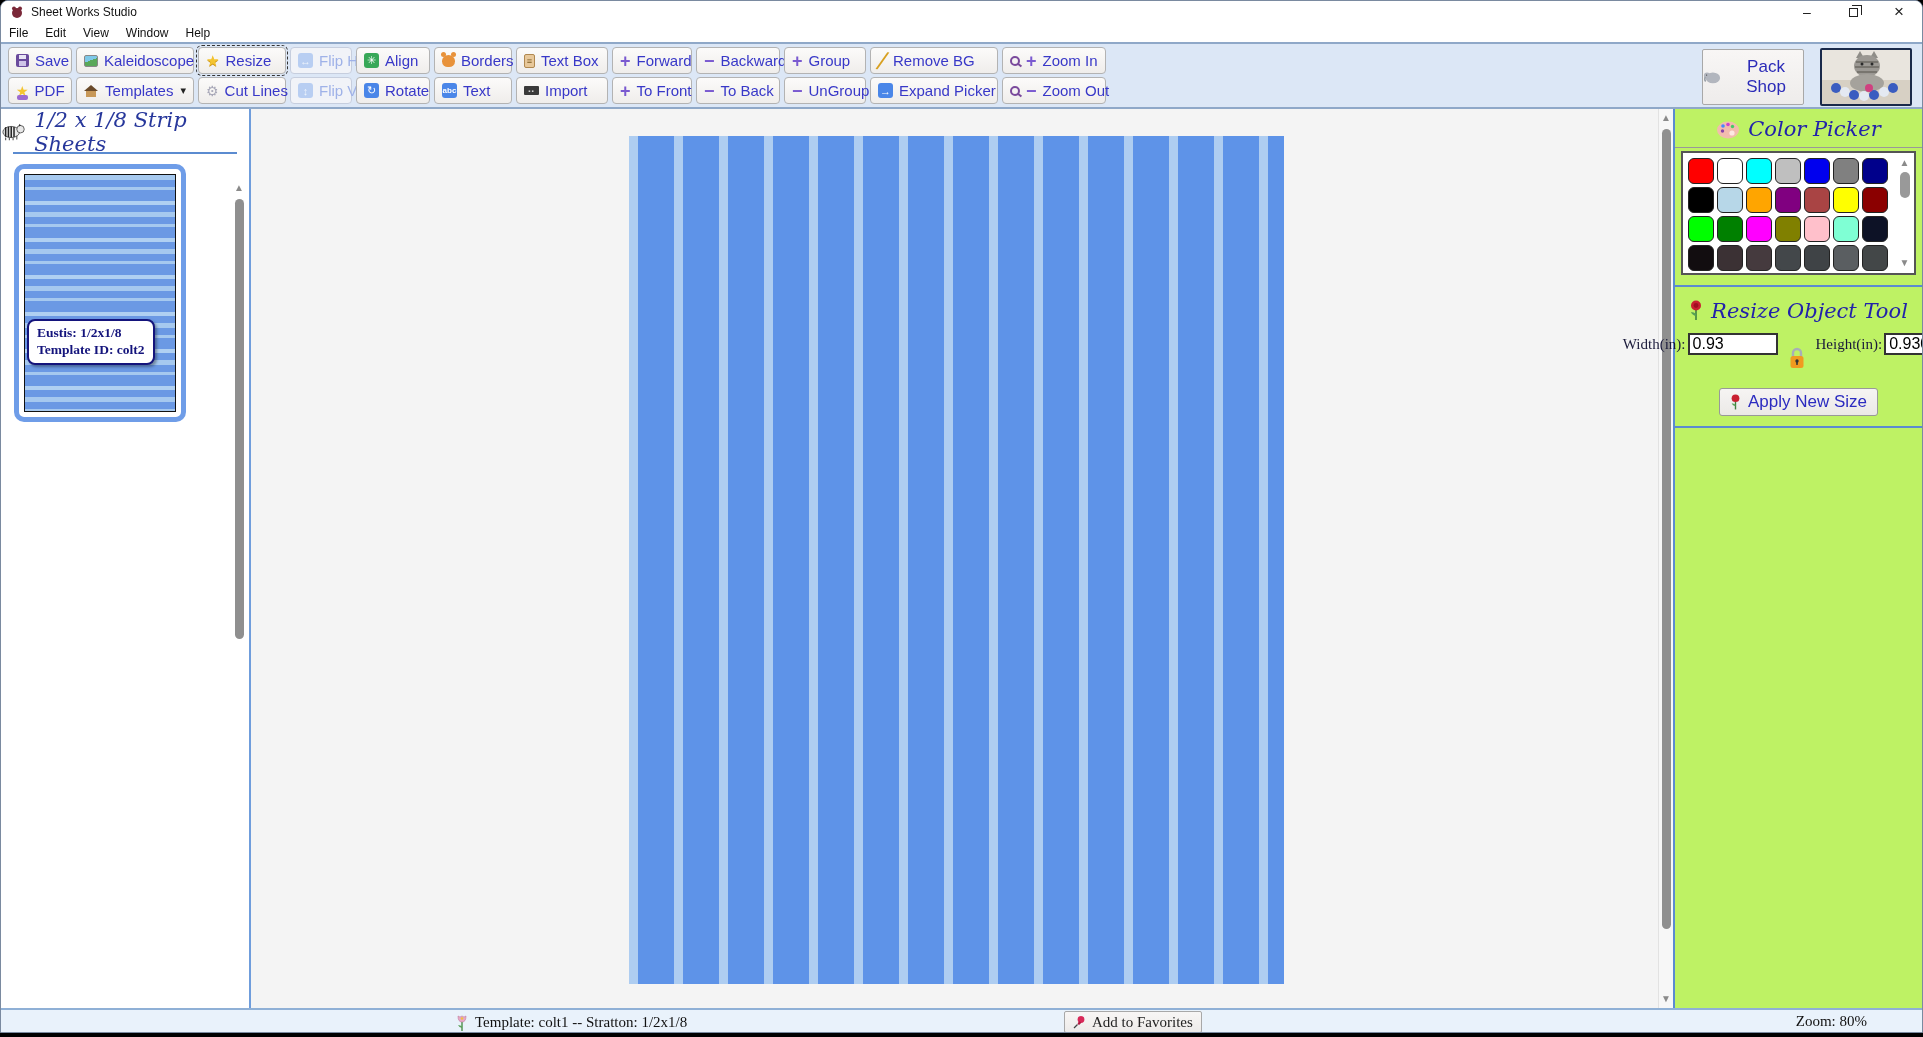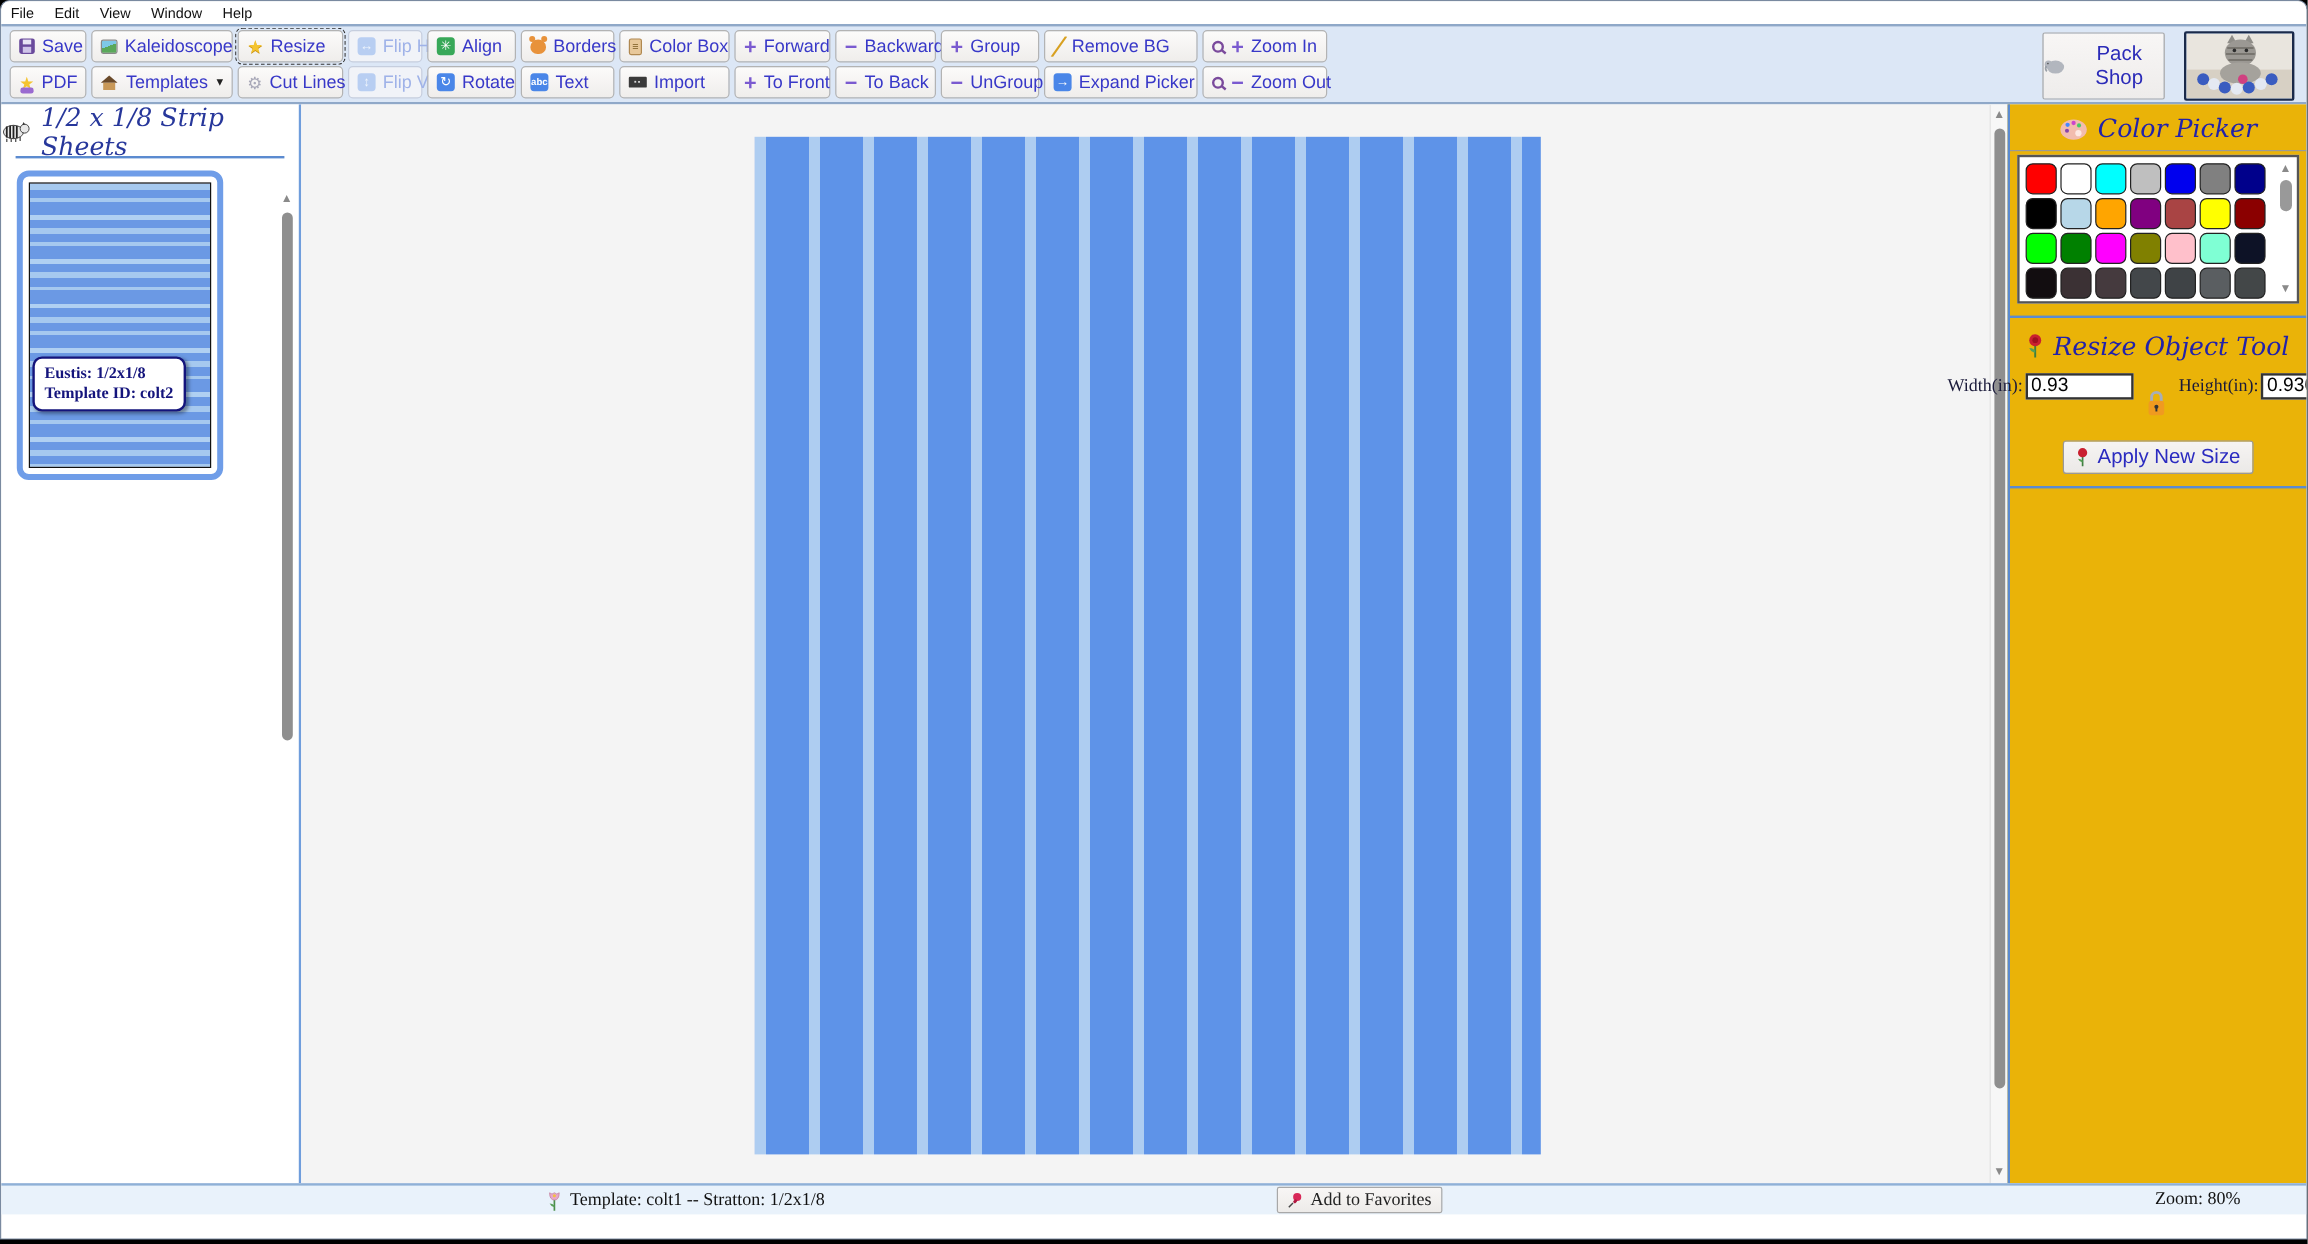--- a/index.html
+++ b/index.html
@@ -92,21 +92,21 @@
   
   .canvas { flex:1; background:#f4f4f4; position:relative; overflow:hidden; }
   .sheet { position:absolute; left:378px; top:27px; width:655px; height:848px;
            background:repeating-linear-gradient(90deg,#aecdf1 0 9px,#5e93e8 9px 45px); }
   .cv-scroll { position:absolute; right:0; top:0; bottom:0; width:15px; background:#f7f7f7; border-left:1px solid #e2e2e2; }
   .cv-thumb { position:absolute; top:20px; left:3px; width:9px; height:800px; background:#8f8f8f; border-radius:5px; }
   .cv-up { position:absolute; top:2px; left:0; right:0; }
   .cv-down { position:absolute; bottom:2px; left:0; right:0; }
 
   
-  .rpanel { width:249px; border-left:2px solid #5b8bd0; background:#eab308; flex:none; position:relative; padding-top:4px; }
+  .rpanel { width:249px; border-left:2px solid #5b8bd0; background:#bef264; flex:none; position:relative; padding-top:4px; }
   .rp-header { display:flex; align-items:center; justify-content:center; gap:8px; height:32px;
                font:italic 21px "DejaVu Serif", serif; color:#2222aa; }
   .rp-hr { border:none; border-top:1px solid #999; margin:2px 0 3px 0; }
   .swatchbox { margin:3px 6px; border:2px solid #555; background:#fff; padding:5px 20px 5px 5px; position:relative; height:124px; }
   .swatch-grid { display:grid; grid-template-columns:repeat(7,26px); grid-auto-rows:26px; gap:3px; }
   .swatch { border:1px solid #222; border-radius:6px; }
   .mini-scroll { position:absolute; right:2px; top:3px; bottom:3px; width:15px; }
   .mini-thumb { width:10px; height:26px; background:#999; border-radius:5px; margin:2px auto; }
   .mini-down { position:absolute; bottom:0; left:0; right:0; }
   .resize-section { margin-top:10px; border-top:2px solid #5b8bd0; border-bottom:2px solid #5b8bd0; padding:8px 0 10px 0; }
@@ -125,20 +125,39 @@
   .fav-btn { position:absolute; left:1063px; top:1px; height:22px; display:flex; align-items:center; gap:6px; padding:0 8px;
              background:linear-gradient(#f8f6f5,#edebe9); border:1px solid #a8a8a8; border-radius:2px; font-size:15px; color:#222;
              font-family:"Liberation Serif", serif; }
   .st-zoom { position:absolute; right:55px; top:3px; }
 </style>
 </head>
 <body>
 
 <div class="window">
 
+  <div class="titlebar">
+    <svg width="14" height="14" viewBox="0 0 14 14">
+      <circle cx="7" cy="8" r="5" fill="#7a2838"></circle>
+        <circle cx="4" cy="3.5" r="2" fill="#7a2838"></circle>
+        <circle cx="10" cy="3.5" r="2" fill="#7a2838"></circle>
+    </svg>
+    <span class="t-title">Sheet Works Studio</span>
+    <div class="win-controls">
+      <div class="win-btn">
+          <span>–</span>
+        </div>
+      <div class="win-btn">
+          <span class="restore-glyph"></span>
+        </div>
+      <div class="win-btn" style="font-size:17px;">
+          <span>×</span>
+        </div>
+    </div>
+  </div>
 
   <div class="menubar">
     <span class="menu-item">File</span>
     <span class="menu-item">Edit</span>
     <span class="menu-item">View</span>
     <span class="menu-item">Window</span>
     <span class="menu-item">Help</span>
   </div>
 
   <div class="toolbar">
@@ -207,21 +226,21 @@
         </button>
       <button class="btn">
         <span class="ic ic-sq sq-blue ic-abc">abc</span>
         <span>Text</span>
         </button>
     </div>
 
     <div class="tb-col w92">
       <button class="btn">
         <span class="ic ic-clip">≡</span>
-        <span>Color Box</span>
+        <span>Text Box</span>
         </button>
       <button class="btn">
         <span class="ic ic-cassette">▪▪</span>
         <span>Import</span>
         </button>
     </div>
 
     <div class="tb-col w80">
       <button class="btn">
         <span class="ic ic-plus">+</span>

